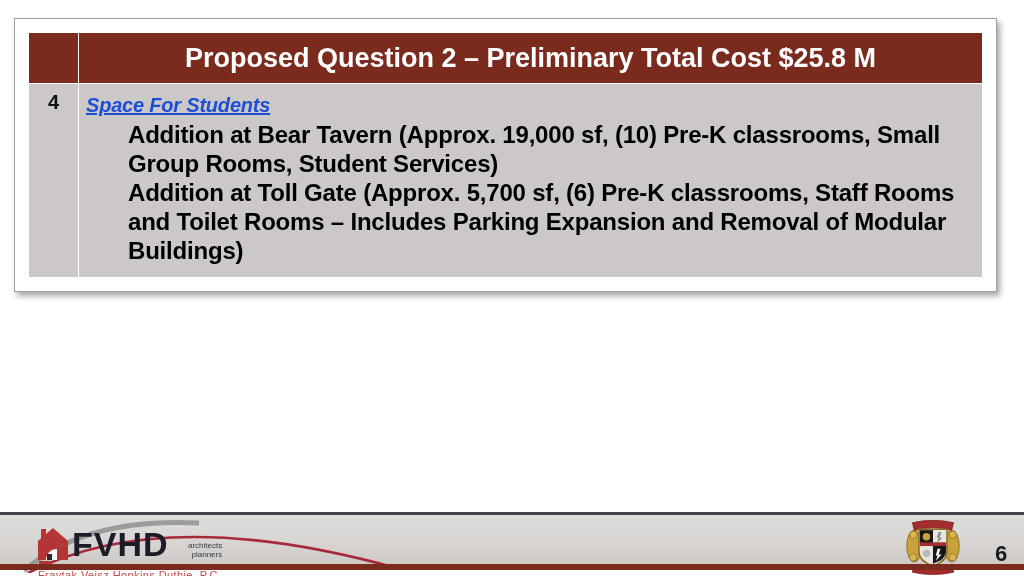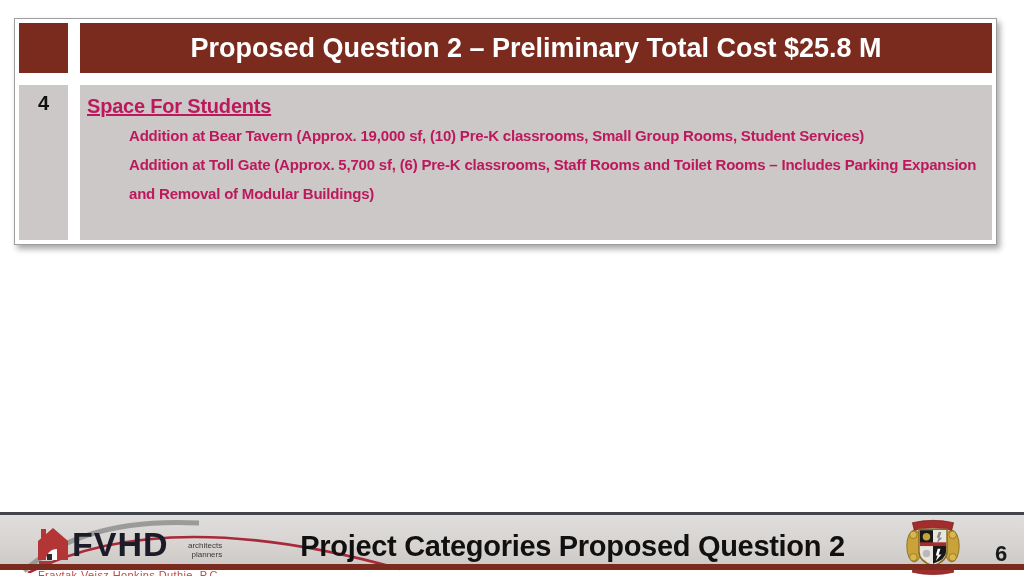--- a/index.html
+++ b/index.html
@@ -12,26 +12,26 @@
   }
   .slide { position: absolute; inset: 0; background: #ffffff; }
 
   
   .cost-table {
     position: absolute;
     left: 14px; top: 18px;
     width: 983px;
     background: #ffffff;
     border: 1px solid #9e9e9e;
-    padding: 4px;
+    padding: 14px;
     box-shadow: 3px 4px 6px rgba(0,0,0,0.35);
     display: grid;
     grid-template-columns: 49px 1fr;
     grid-template-rows: 50px auto;
-    gap: 12px;
+    gap: 1px;
   }
   .cell-header { background: #7a2b1e; }
   .cell-body   { background: #cbc8c7; }
   .header-title-cell {
     display: flex; align-items: center; justify-content: center;
   }
   .header-title {
     color: #ffffff;
     font-size: 27px;
     font-weight: bold;
@@ -43,28 +43,29 @@
     padding-top: 7px;
   }
   .row-number {
     font-size: 20px; font-weight: bold; color: #111111;
   }
   .row-content-cell {
     padding: 7px 10px 12px 7px;
     min-height: 155px;
   }
   .row-heading {
-    font-size: 20px; font-weight: bold; color: #be185d;
+    font-size: 20px; font-weight: bold; color: #1d4ed8;
     text-decoration: underline;
     line-height: 29px;
     letter-spacing: -0.2px;
+    font-style: italic;
   }
   .row-detail {
     margin-left: 42px;
-    font-size: 15px; font-weight: bold; color: #be185d;
+    font-size: 24px; font-weight: bold; color: #000000;
     line-height: 29px;
     letter-spacing: -0.2px;
     max-width: 880px;
   }
 
   
   .footer {
     position: absolute;
     left: 0; top: 512px;
     width: 1024px; height: 58px;
@@ -151,21 +152,20 @@
         <rect x="3" y="34" width="13" height="5" fill="#b43535"></rect>
       </svg>
       <span class="fvhd-name">FVHD</span>
       <div class="fvhd-tagline">
         <div>architects</div>
         <div>planners</div>
       </div>
       <div class="fvhd-firm">Fraytak Veisz Hopkins Duthie, P.C.</div>
     </div>
 
-    <div class="footer-title">Project Categories Proposed Question 2</div>
 
     <svg class="crest" viewBox="0 0 60 62" xmlns="http://www.w3.org/2000/svg">
 
       <ellipse cx="10" cy="30" rx="8" ry="17" fill="#c9a33a" stroke="#8a6d1f" stroke-width="1"></ellipse>
       <ellipse cx="50" cy="30" rx="8" ry="17" fill="#c9a33a" stroke="#8a6d1f" stroke-width="1"></ellipse>
       <circle cx="9" cy="18" r="4" fill="#d9b64e" stroke="#8a6d1f" stroke-width="0.8"></circle>
       <circle cx="51" cy="18" r="4" fill="#d9b64e" stroke="#8a6d1f" stroke-width="0.8"></circle>
       <circle cx="9" cy="42" r="4" fill="#d9b64e" stroke="#8a6d1f" stroke-width="0.8"></circle>
       <circle cx="51" cy="42" r="4" fill="#d9b64e" stroke="#8a6d1f" stroke-width="0.8"></circle>
 

